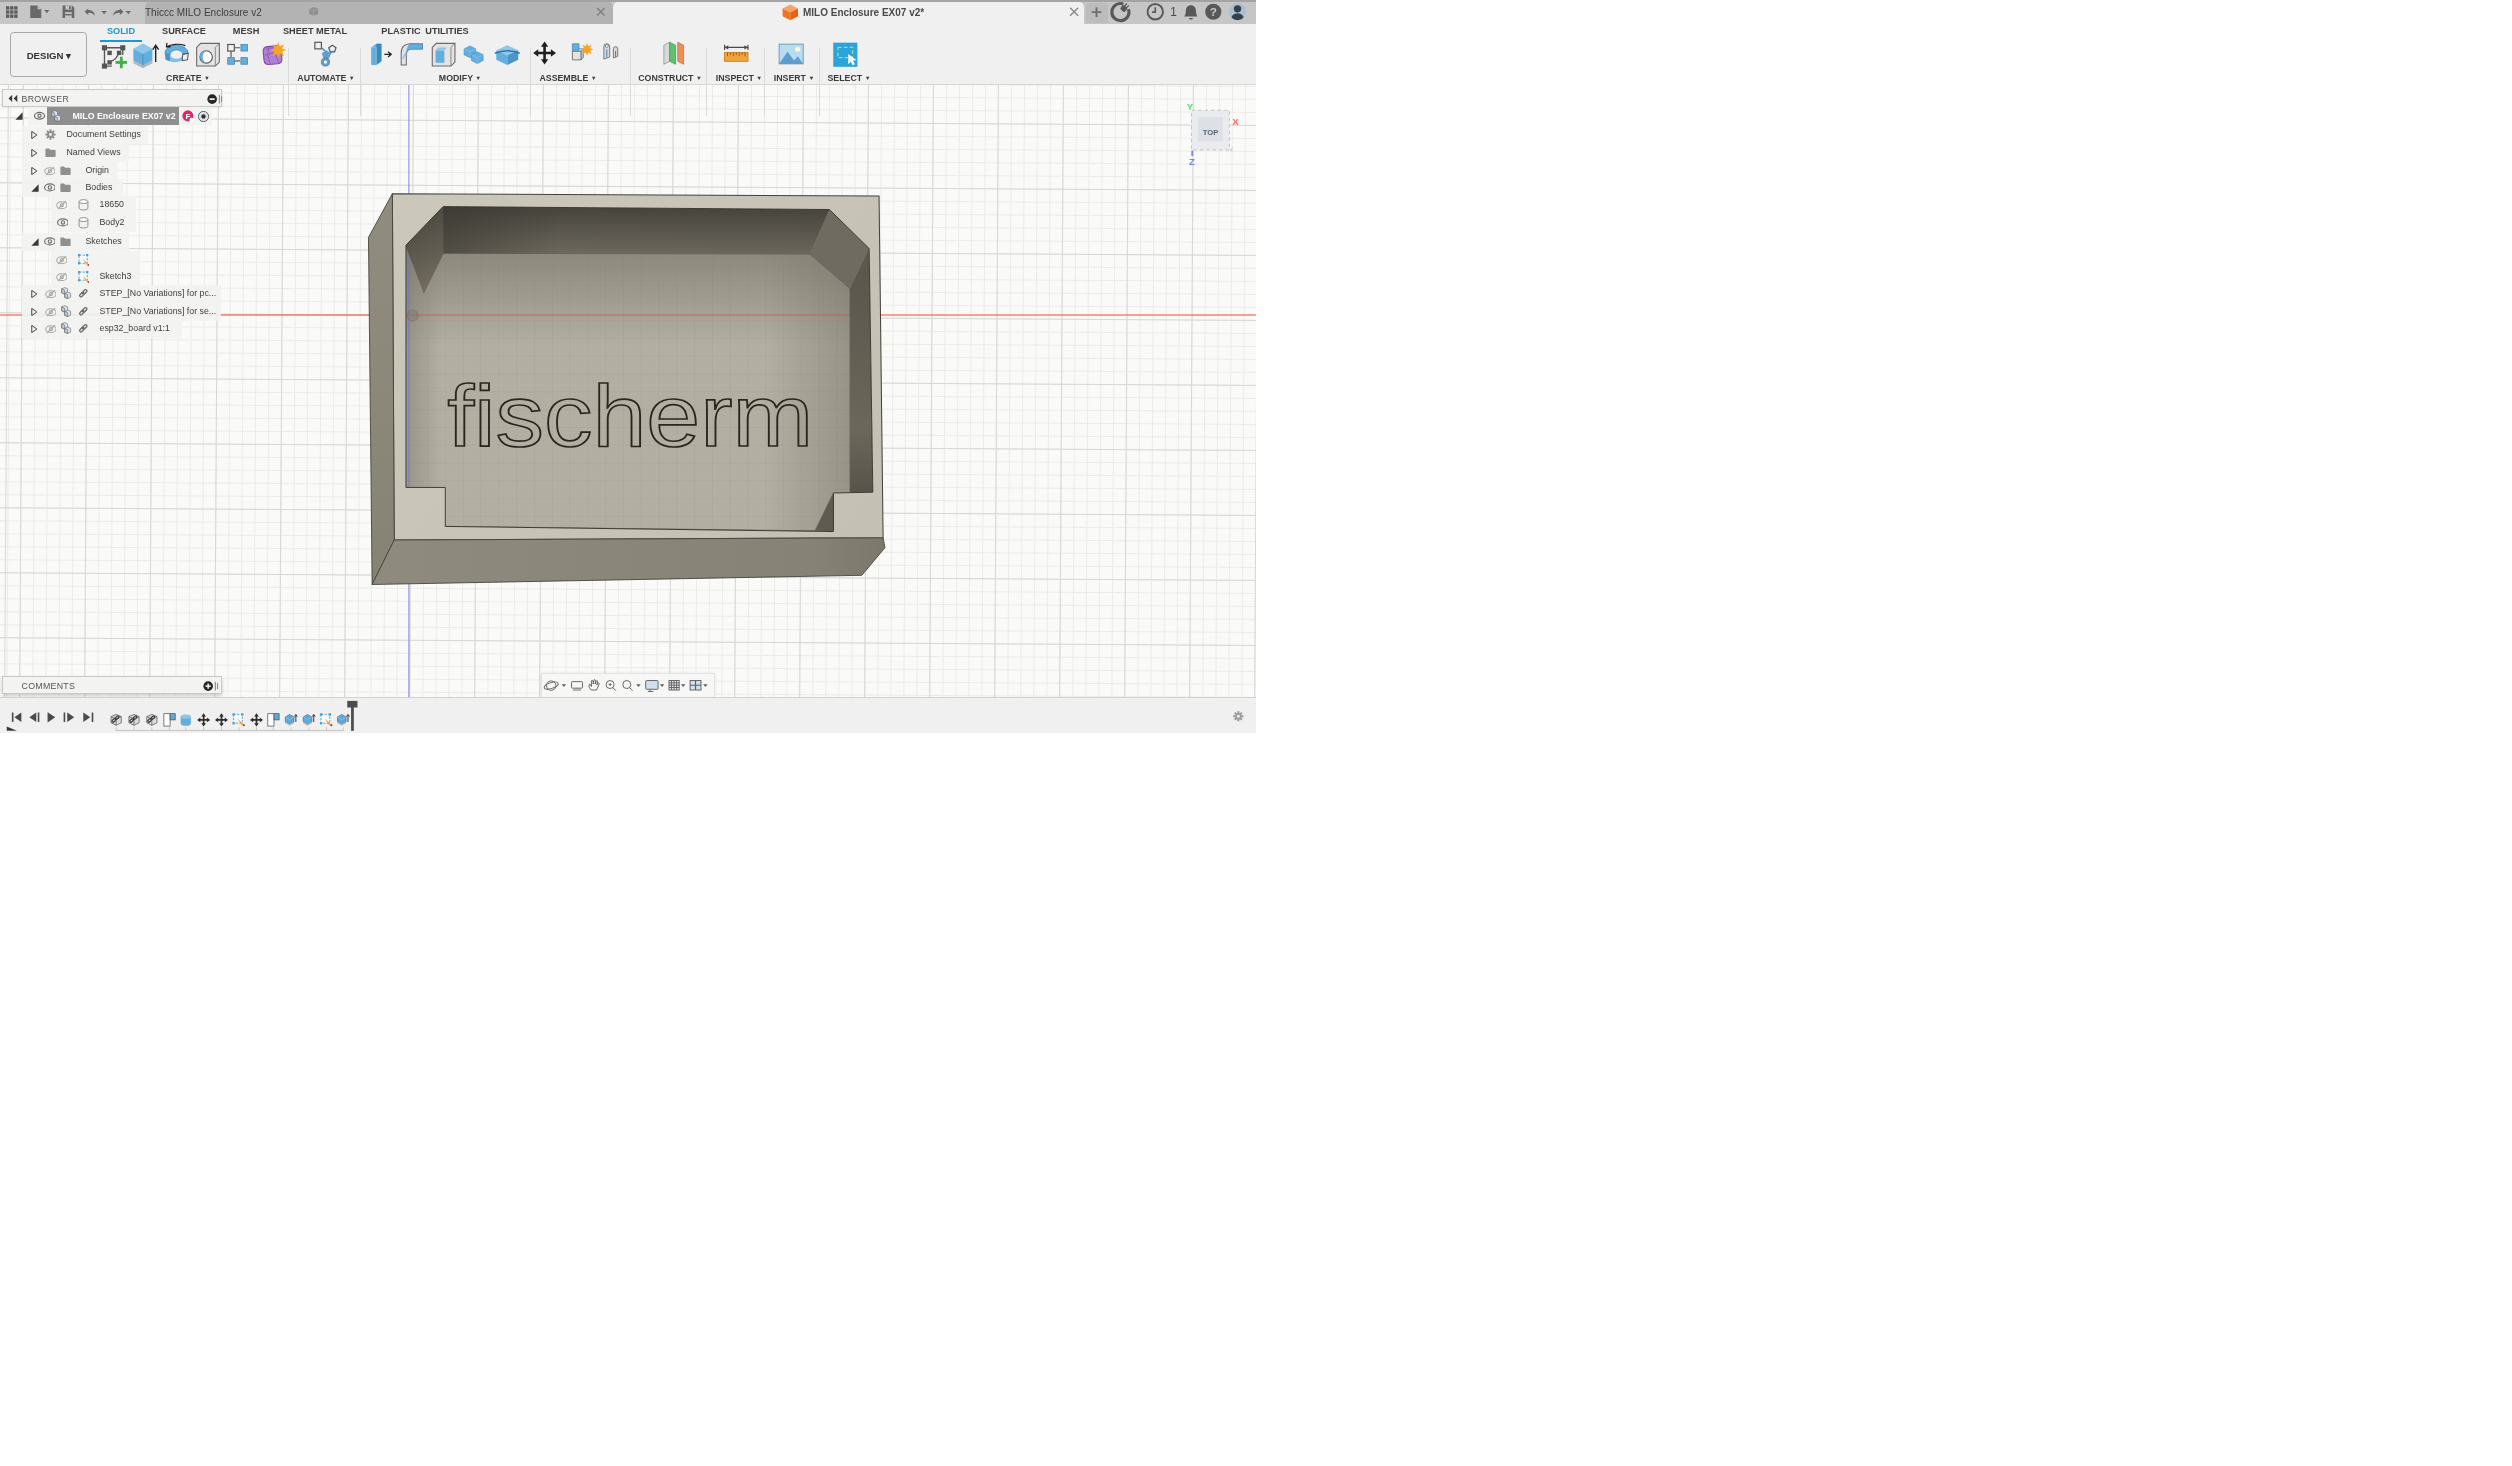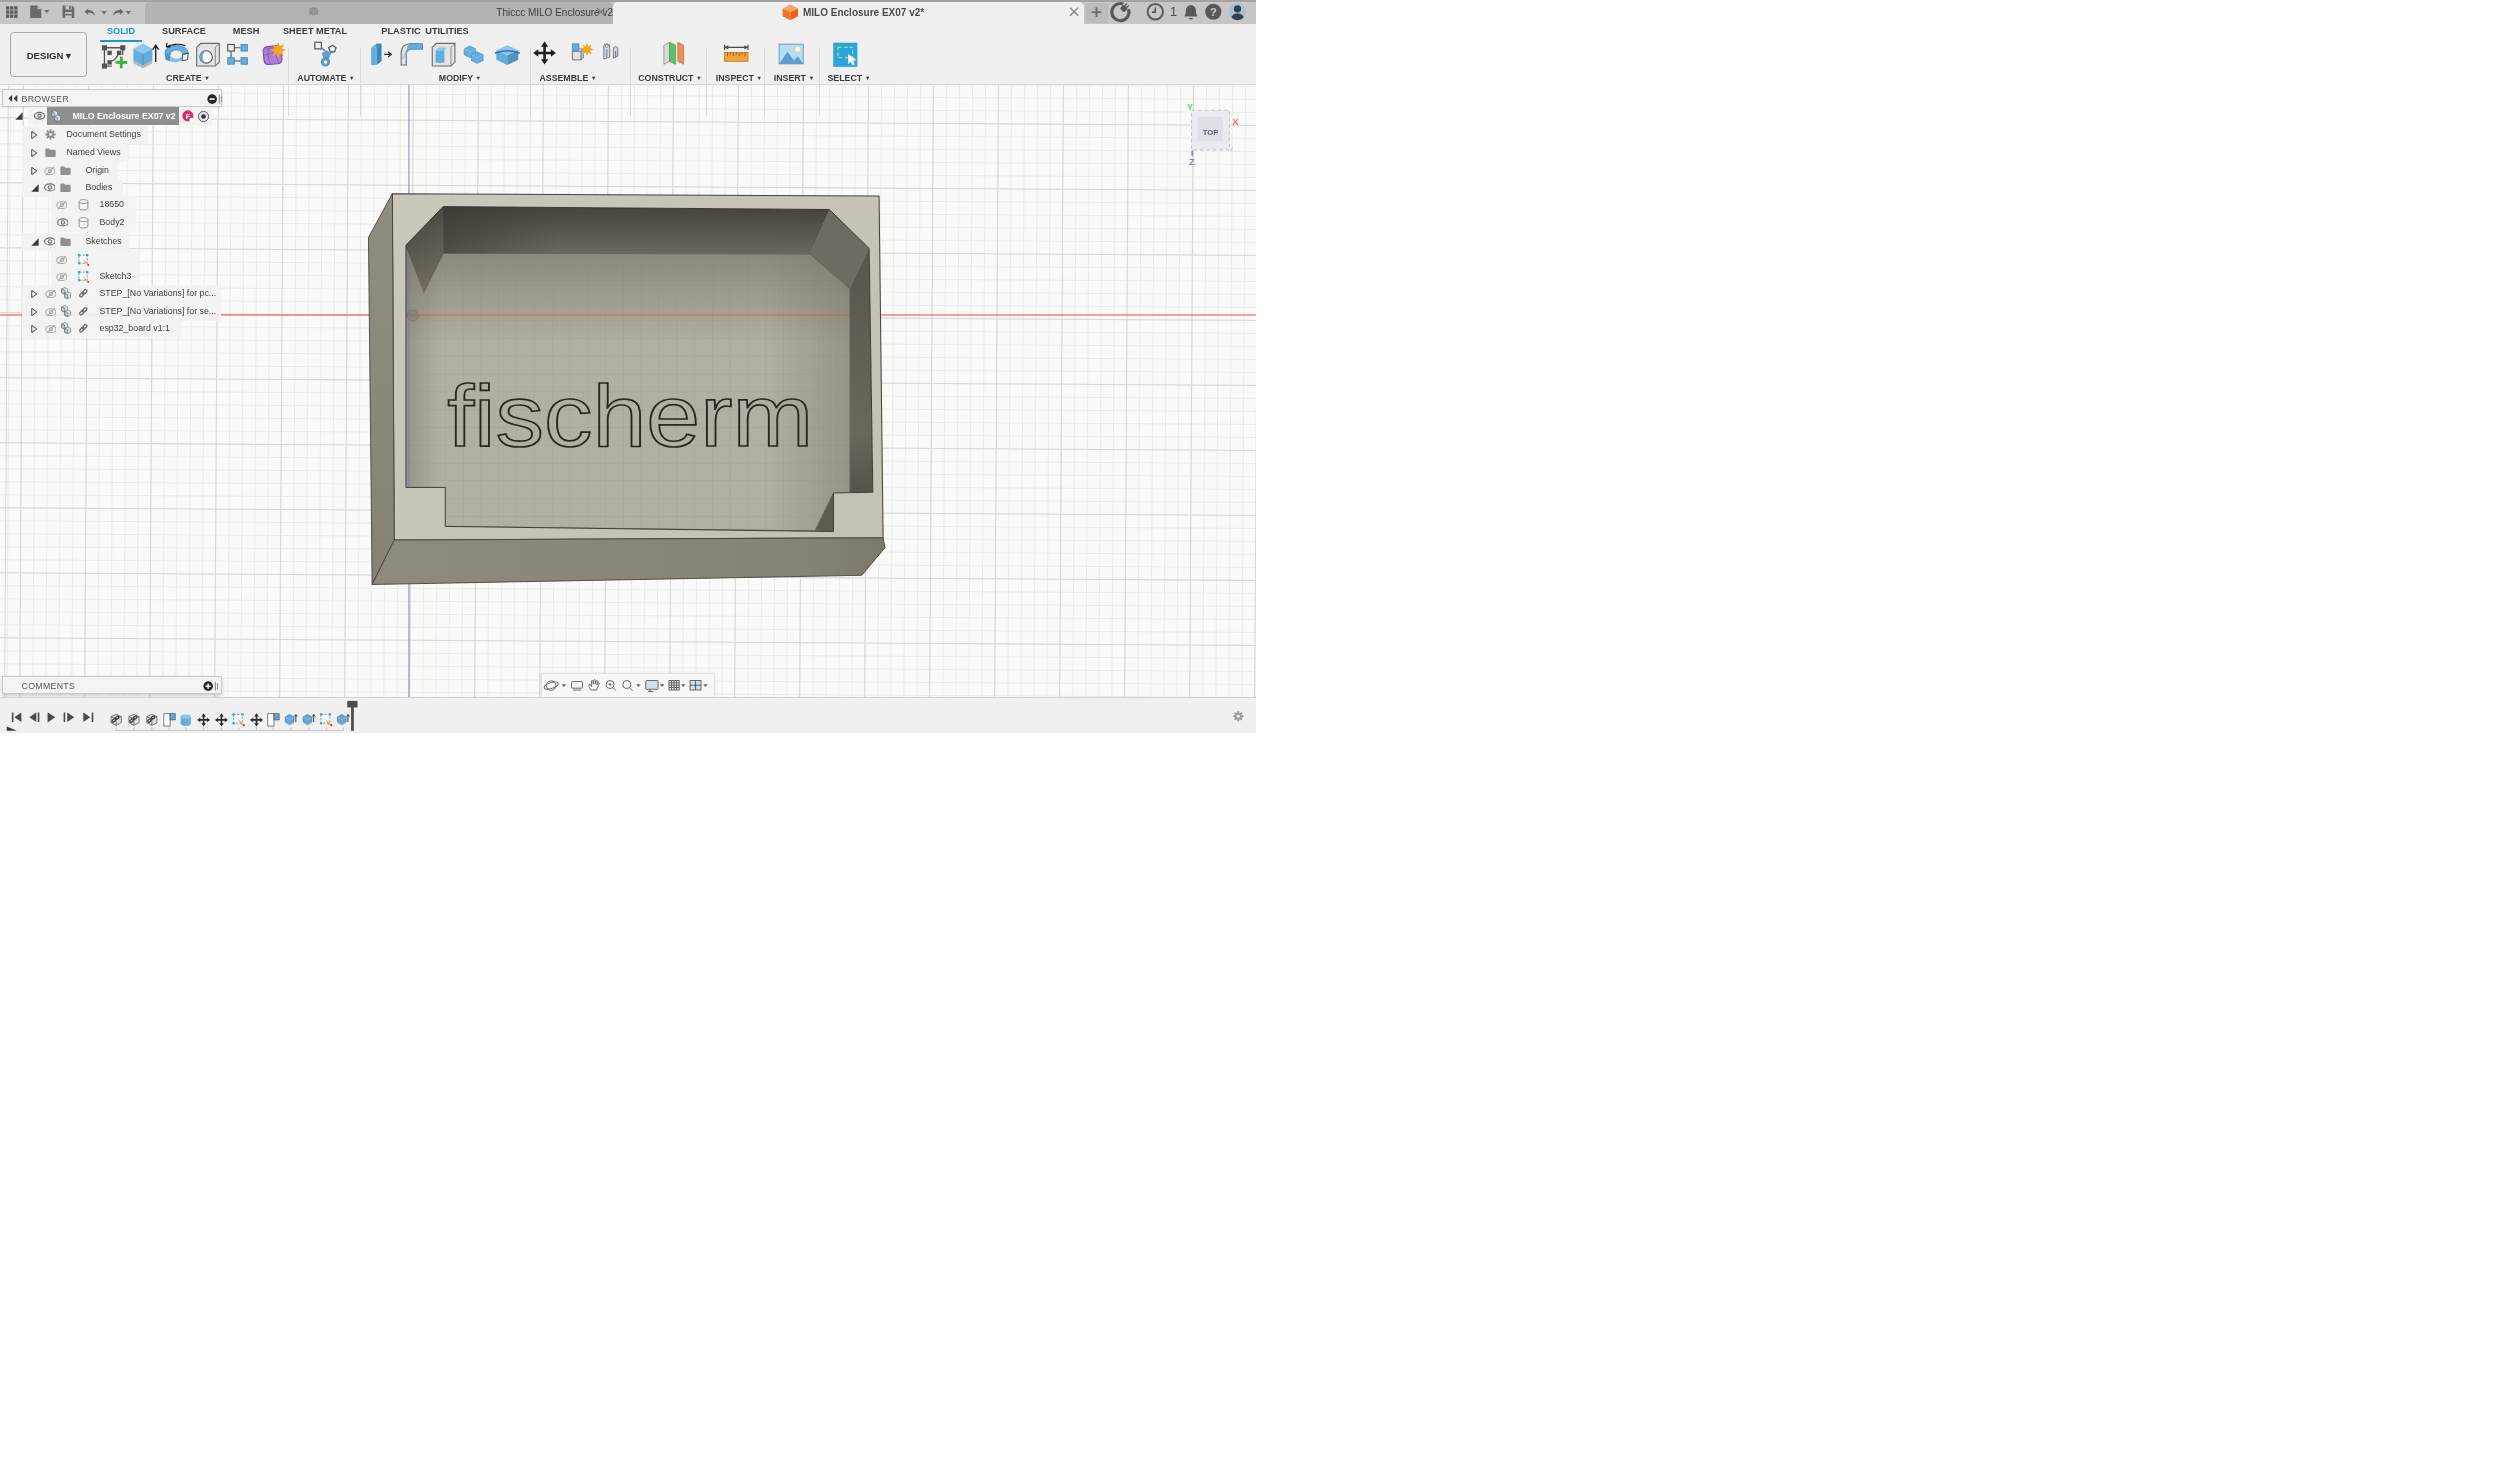--- a/index.html
+++ b/index.html
@@ -19,21 +19,21 @@
   background-image:repeating-linear-gradient(to right, #d7d7d6 0, #d7d7d6 0.7px, transparent 0.7px, transparent 65px),
                    repeating-linear-gradient(to bottom, #d7d7d6 0, #d7d7d6 0.7px, transparent 0.7px, transparent 65px);
   background-position:50px 1.1px;
 }
 #modelsvg { position:absolute; left:0; top:-84px; width:1256px; height:733px; }
 
 
 #titlebar { position:absolute; left:0; top:0; width:1256px; height:23.5px; background:#c6c6c6; }
 #titlebar .topsliver { position:absolute; left:0; top:0; width:1256px; height:1.5px; background:#a3a3a3; }
 #tab1 { position:absolute; left:145px; top:1.5px; width:468px; height:22px; background:#b3b3b3; border-radius:5.1px 5.1px 0 0; }
-#tab1 .tabtxt { position:absolute; left:0; right:0; top:5.9px; text-align:right; font-size:10px; color:#3e3e3e; }
+#tab1 .tabtxt { position:absolute; left:0; right:0; top:5.9px; text-align:left; font-size:10px; color:#3e3e3e; }
 #activearea { position:absolute; left:613px; top:1.5px; width:471px; height:22px; background:#f0f0f0; border-radius:5.1px 5.1px 0 0; }
 #plusbtn { position:absolute; left:1086px; top:2.9px; width:22px; height:20.6px; background:#bcbcbc; border-radius:3.7px 3.7px 0 0; }
 
 
 #ribbon { position:absolute; left:0; top:23.5px; width:1376px; height:61px; background:#f0f0f0; border-bottom:0.7px solid #d6d6d6; }
 .rtab { position:absolute; top:2.9px; font-size:9.2px; font-weight:700; color:#3c3c3c; transform:translateX(-50%); }
 .rtab.active { color:#1899d5; }
 #solidline { position:absolute; left:100px; top:16px; width:42px; height:2.2px; background:#1899d5; }
 .grplabel { position:absolute; top:49px; font-size:8.8px; font-weight:700; color:#3a3a3a; transform:translateX(-50%); white-space:nowrap; }
 .grplabel .car { font-size:5.9px; vertical-align:0.7px; }

